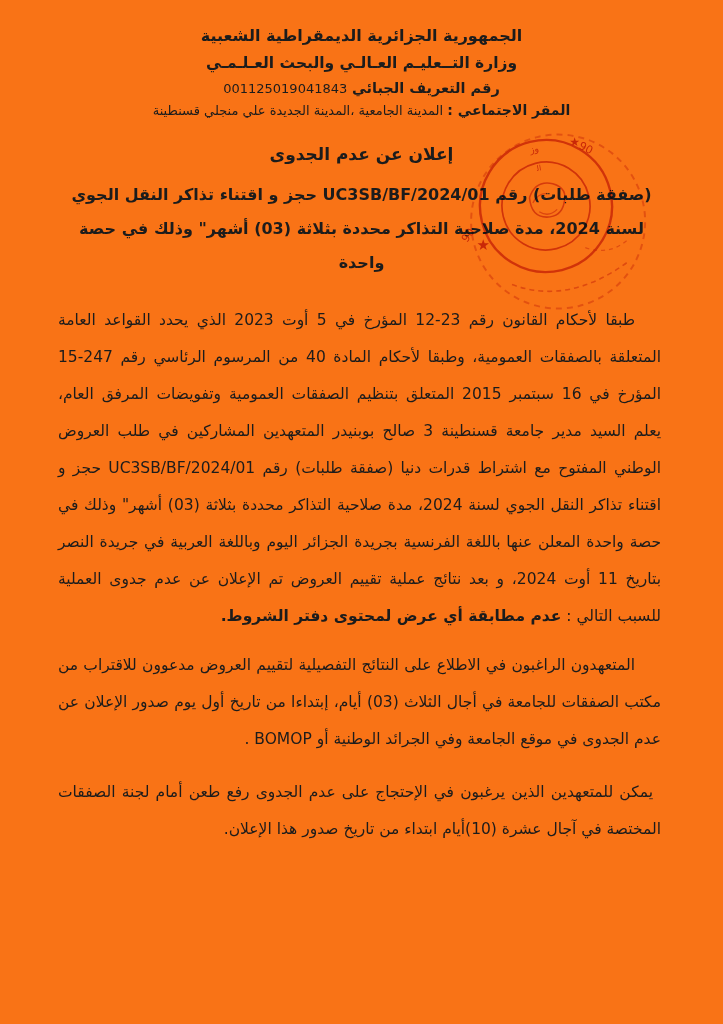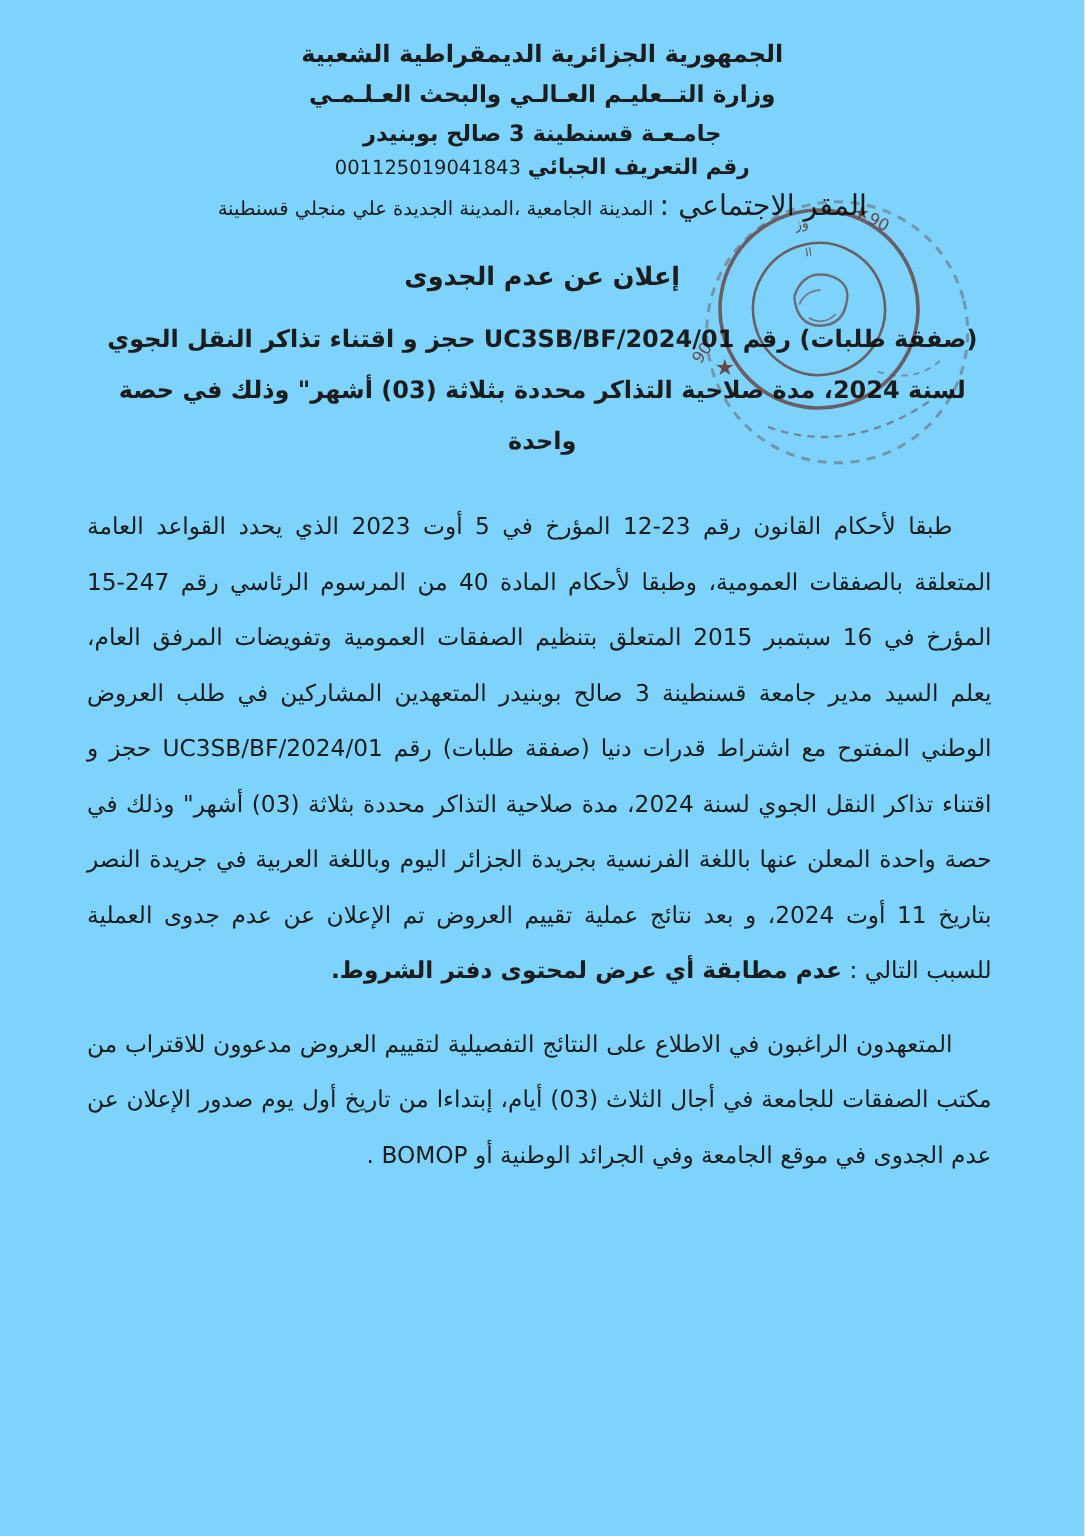--- a/index.html
+++ b/index.html
@@ -1,36 +1,36 @@
 <!DOCTYPE html>
 <html><head>
 <meta charset="utf-8">
 <style>
   html, body { margin: 0; padding: 0; background: #ffffff; }
   .page {
     position: relative;
     width: 723px;
     height: 1024px;
-    background: #7dd3fc;
+    background: #f97316;
     font-family: "DejaVu Sans", sans-serif;
     color: #1c1c1c;
     direction: rtl;
     overflow: hidden;
     box-sizing: border-box;
   }
   
   .doc-header { text-align: center; padding-top: 25px; line-height: 1.35; }
   .hdr-line1 { font-size: 16px; font-weight: bold; margin-bottom: 6px; }
   .hdr-line2 { font-size: 15.5px; font-weight: bold; margin-bottom: 5px; }
   .hdr-line3 { font-size: 15px; font-weight: bold; margin-bottom: 4px; }
   .hdr-line4 { font-size: 14.5px; margin-bottom: 3px; }
   .hdr-line4 .lbl { font-weight: bold; }
   .hdr-line4 .val { font-size: 13px; letter-spacing: .5px; }
   .hdr-line5 { font-size: 13px; }
-  .hdr-line5 .lbl { font-weight: normal; font-size: 19px; }
+  .hdr-line5 .lbl { font-weight: bold; font-size: 14px; }
   
   .title-block { text-align: center; margin-top: 24px; font-weight: bold; }
   .title-heading { font-size: 17px; margin-bottom: 14px; }
   .title-line { font-size: 16px; line-height: 34px; }
   
   .doc-body {
     margin: 22px 62px 0 58px;
     font-size: 15.5px;
     line-height: 37px;
     text-align: justify;
@@ -63,21 +63,20 @@
   .stamp text { font-family: "DejaVu Sans", sans-serif; fill: #c8402f; }
 </style>
 </head>
 <body>
 
 <div class="page" lang="ar">
 
   <header class="doc-header">
     <div class="hdr-line1">الجمهورية الجزائرية الديمقراطية الشعبية</div>
     <div class="hdr-line2">وزارة التــعليـم العـالـي والبحث العـلـمـي</div>
-    <div class="hdr-line3">جامـعـة قسنطينة 3 صالح بوبنيدر</div>
     <div class="hdr-line4">
       <span class="lbl">رقم التعريف الجبائي</span>
       <span class="val">001125019041843</span>
     </div>
     <div class="hdr-line5">
       <span class="lbl">المقر الاجتماعي :</span>
       <span>المدينة الجامعية ،المدينة الجديدة علي منجلي قسنطينة</span>
     </div>
   </header>
 
@@ -119,16 +118,17 @@
   <section class="title-block">
     <div class="title-heading">إعلان عن عدم الجدوى</div>
     <div class="title-line">(صفقة طلبات) رقم 01/UC3SB/BF/2024 حجز و اقتناء تذاكر النقل الجوي</div>
     <div class="title-line">لسنة 2024، مدة صلاحية التذاكر محددة بثلاثة (03) أشهر" وذلك في حصة</div>
     <div class="title-line">واحدة</div>
   </section>
 
   <main class="doc-body">
     <p class="para-1"><span>طبقا لأحكام القانون رقم 23-12 المؤرخ في 5 أوت 2023 الذي يحدد القواعد العامة المتعلقة بالصفقات العمومية، وطبقا لأحكام المادة 40 من المرسوم الرئاسي رقم 247-15 المؤرخ في 16 سبتمبر 2015 المتعلق بتنظيم الصفقات العمومية وتفويضات المرفق العام، يعلم السيد مدير جامعة قسنطينة 3 صالح بوبنيدر المتعهدين المشاركين في طلب العروض الوطني المفتوح مع اشتراط قدرات دنيا (صفقة طلبات) رقم 01/UC3SB/BF/2024 حجز و اقتناء تذاكر النقل الجوي لسنة 2024، مدة صلاحية التذاكر محددة بثلاثة (03) أشهر" وذلك في حصة واحدة  المعلن عنها باللغة الفرنسية بجريدة الجزائر اليوم وباللغة العربية في جريدة النصر بتاريخ 11 أوت 2024، و بعد نتائج عملية تقييم العروض تم الإعلان عن عدم جدوى العملية  للسبب التالي : </span><span class="bold-reason">عدم مطابقة أي عرض لمحتوى دفتر الشروط.</span></p>
     <p class="para-2">المتعهدون الراغبون في الاطلاع على النتائج التفصيلية لتقييم العروض مدعوون للاقتراب من مكتب الصفقات للجامعة في أجال الثلاث (03) أيام، إبتداءا من تاريخ أول يوم صدور الإعلان  عن عدم الجدوى في موقع الجامعة وفي الجرائد الوطنية أو BOMOP .</p>
+    <p class="para-3">يمكن للمتعهدين الذين يرغبون في  الإحتجاج  على عدم الجدوى رفع طعن أمام لجنة الصفقات المختصة  في آجال عشرة (10)أيام ابتداء من تاريخ صدور هذا الإعلان.</p>
   </main>
 
 
 </div>
 
 </body></html>

